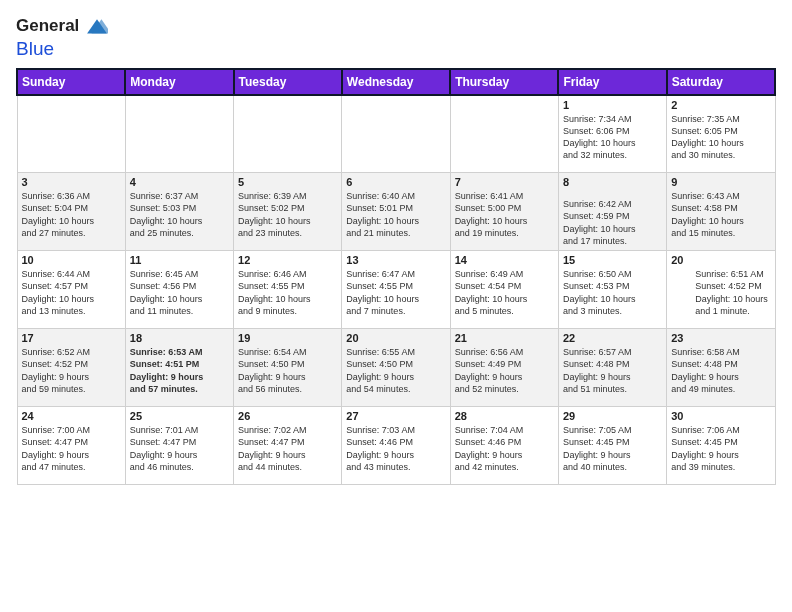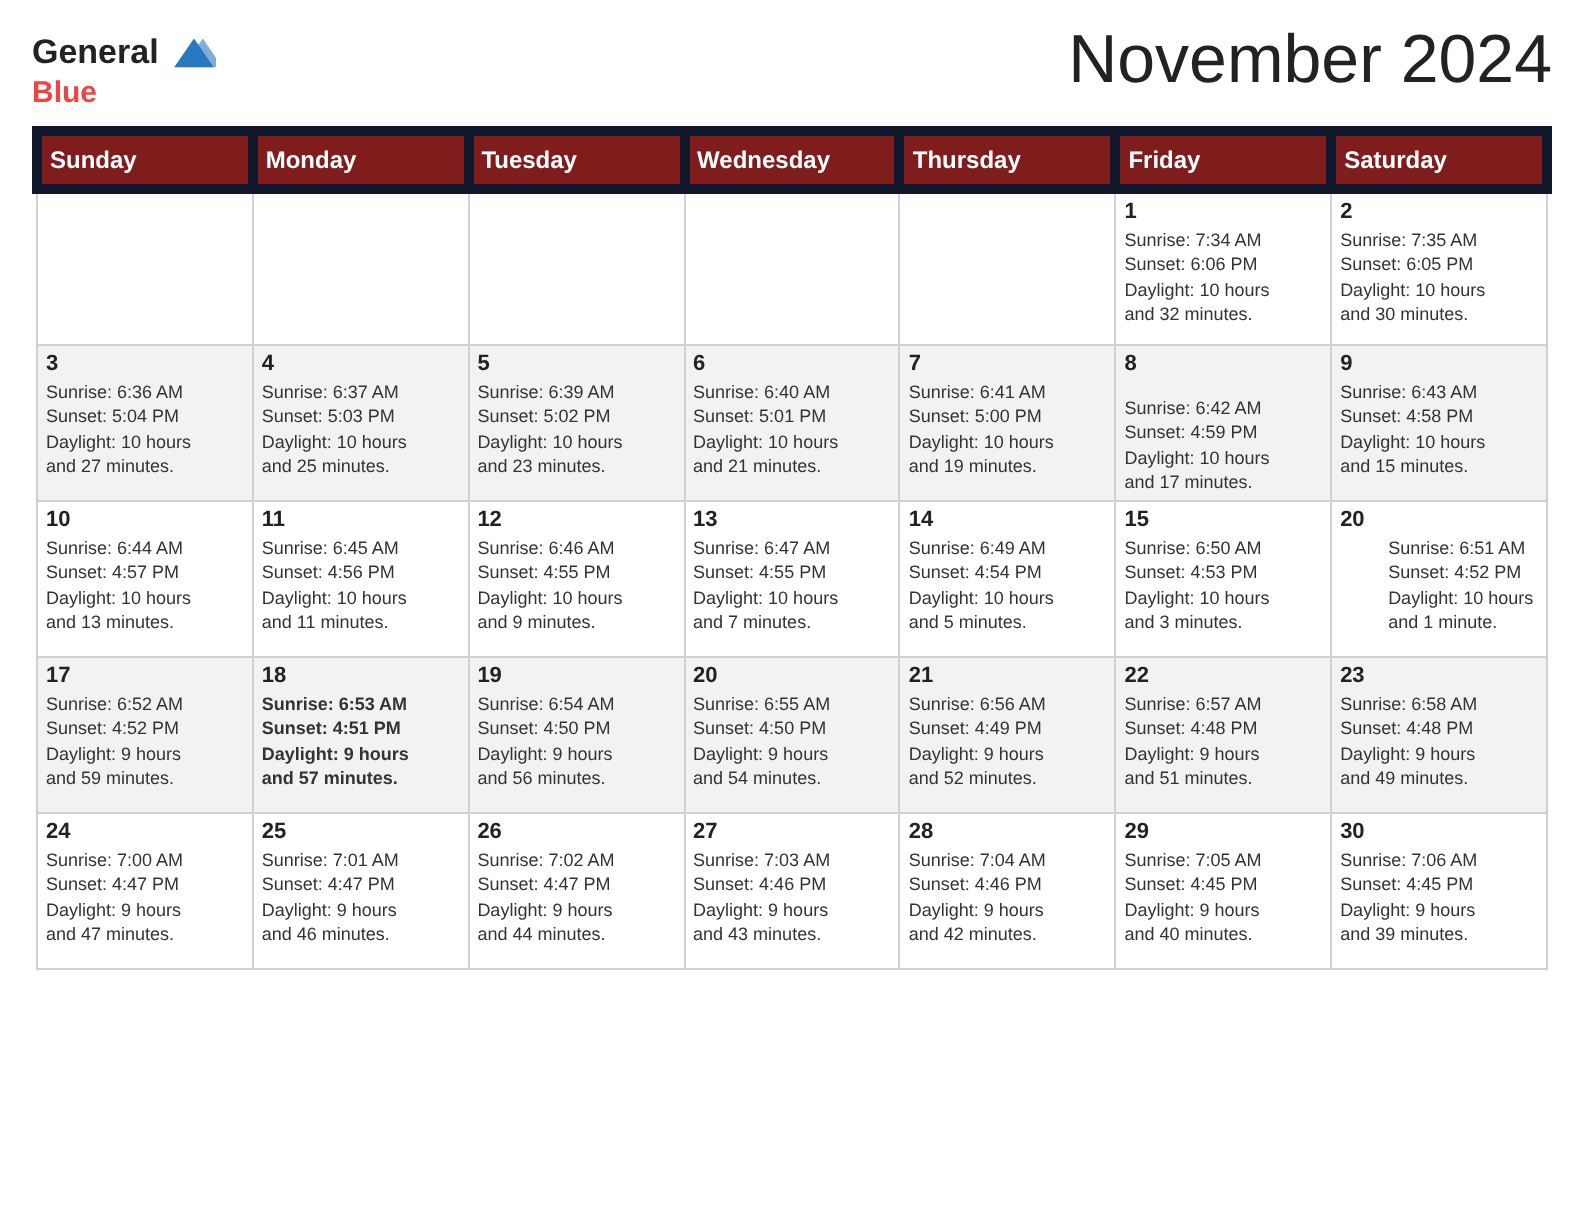--- a/index.html
+++ b/index.html
@@ -38,27 +38,27 @@
       font-size: 14px;
       color: #444;
       margin-top: 2px;
     }
     table {
       width: 100%;
       border-collapse: collapse;
       table-layout: fixed;
     }
     thead tr th {
-      background: #7f1d1d;
+      background: #6d28d9;
       color: #fff;
       font-size: 12px;
       font-weight: bold;
       padding: 5px 4px;
       text-align: left;
-      border: 5px solid #0f172a;
+      border: 2px solid #0f172a;
     }
     tbody tr td {
       vertical-align: top;
       border: 1px solid #d0d0d0;
       padding: 3px 4px;
       font-size: 9.5px;
       color: #222;
       height: 78px;
       background: #fff;
     }
@@ -88,27 +88,26 @@
     <div class="logo">
       <div>
         <div style="display:flex;align-items:flex-end;">
           <div>
             <div style="font-size:17px;font-weight:bold;color:#222;line-height:1.15;">General
               <svg width="22" height="22" viewBox="0 0 40 32" style="display:inline-block;vertical-align:middle;margin-left:2px;">
                 <polygon points="20,2 38,28 2,28" fill="#2878c0"></polygon>
                 <polygon points="28,2 46,28 10,28" fill="#2878c0" opacity="0.6"></polygon>
               </svg>
             </div>
-            <div style="font-size:15px;font-weight:bold;color:#ef4444;line-height:1.15;">Blue</div>
+            <div style="font-size:19px;font-weight:normal;color:#1d4ed8;line-height:1.15;">Blue</div>
           </div>
         </div>
       </div>
     </div>
     <div class="title-block">
-      <div class="month-title">November 2024</div>
     </div>
   </div>
 
   <table>
     <thead>
       <tr>
 
       <th>Sunday</th>
           <th>Monday</th>
           <th>Tuesday</th>

